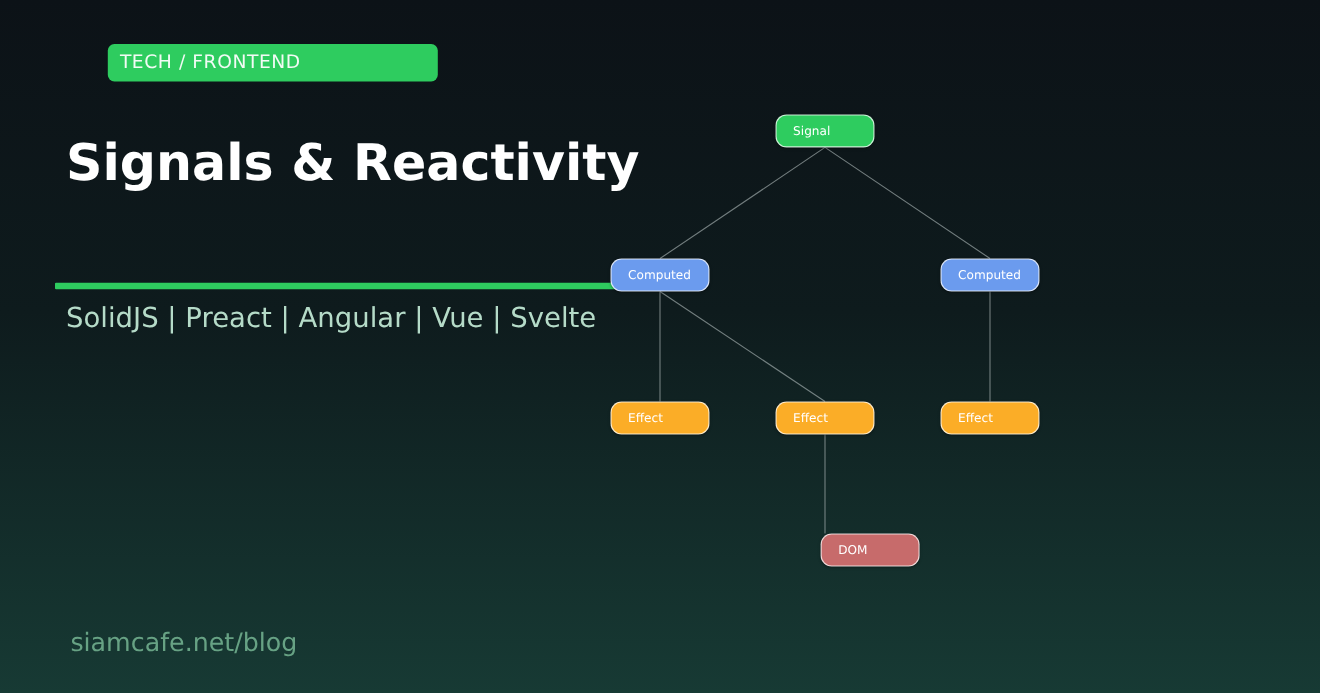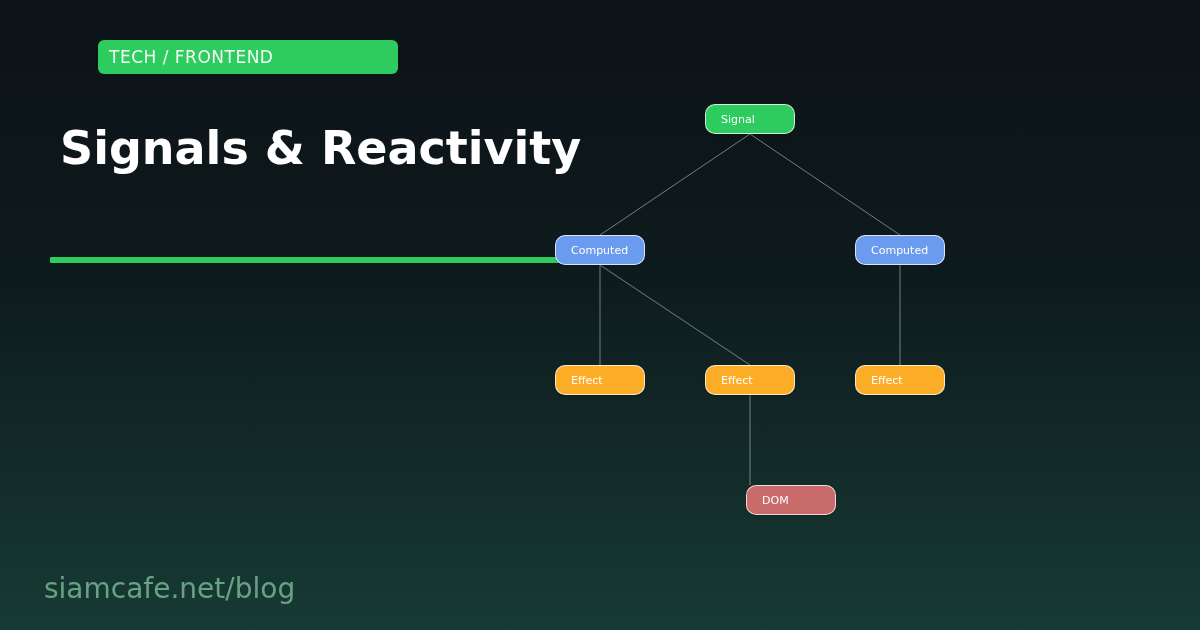--- a/index.html
+++ b/index.html
@@ -41,22 +41,22 @@
     border-radius: 1px;
   }
   .subtitle {
     position: absolute;
     left: 60px; top: 274px;
     font-size: 25px;
     color: #b5dbc8;
   }
   .footer-url {
     position: absolute;
-    left: 44px; top: 572px;
-    font-size: 28px;
+    left: 64px; top: 572px;
+    font-size: 23px;
     color: #67a284;
   }
   #diagram-edges {
     position: absolute;
     left: 0; top: 0;
     width: 1200px; height: 630px;
     pointer-events: none;
   }
   #diagram-nodes { position: absolute; left: 0; top: 0; width: 1200px; height: 630px; }
   .node {
@@ -77,20 +77,21 @@
 <div id="card">
 
   <div class="badge" style="background: rgb(46, 204, 95);">TECH / FRONTEND</div>
 
   <div class="title">
     <div>Signals &amp; Reactivity</div>
   </div>
 
   <div class="divider" style="background: rgb(46, 204, 95);"></div>
 
+  <div class="subtitle">SolidJS | Preact | Angular | Vue | Svelte</div>
 
   <div class="footer-url">siamcafe.net/blog</div>
 
   <svg id="diagram-edges" viewBox="0 0 1200 630" xmlns="http://www.w3.org/2000/svg">
       <line x1="750" y1="134" x2="600" y2="235" stroke="#a9b4b4" stroke-opacity="0.65" stroke-width="1"></line>
       <line x1="750" y1="134" x2="900" y2="235" stroke="#a9b4b4" stroke-opacity="0.65" stroke-width="1"></line>
       <line x1="600" y1="265" x2="600" y2="365" stroke="#a9b4b4" stroke-opacity="0.65" stroke-width="1"></line>
       <line x1="600" y1="265" x2="750" y2="365" stroke="#a9b4b4" stroke-opacity="0.65" stroke-width="1"></line>
       <line x1="900" y1="265" x2="900" y2="365" stroke="#a9b4b4" stroke-opacity="0.65" stroke-width="1"></line>
       <line x1="750" y1="395" x2="750" y2="485" stroke="#a9b4b4" stroke-opacity="0.65" stroke-width="1"></line>

